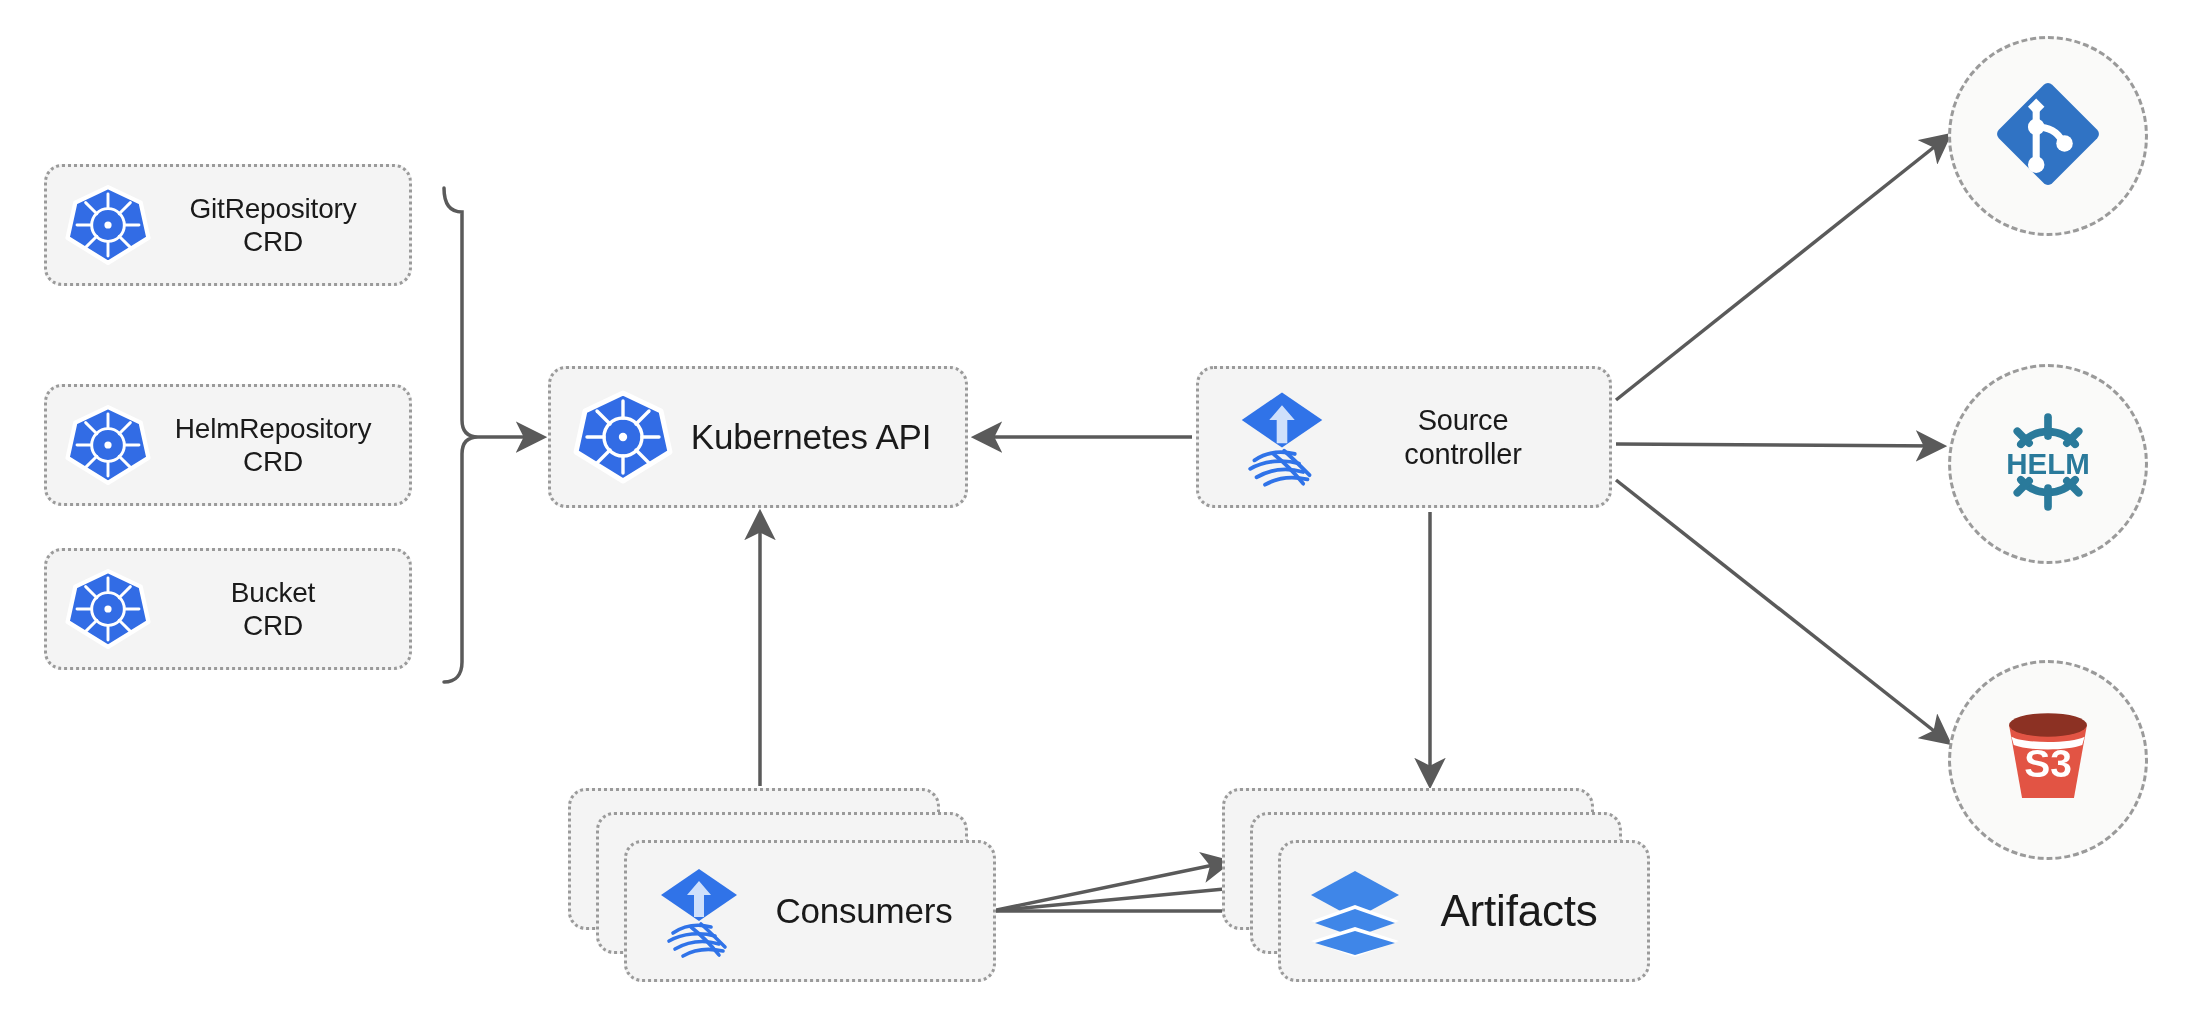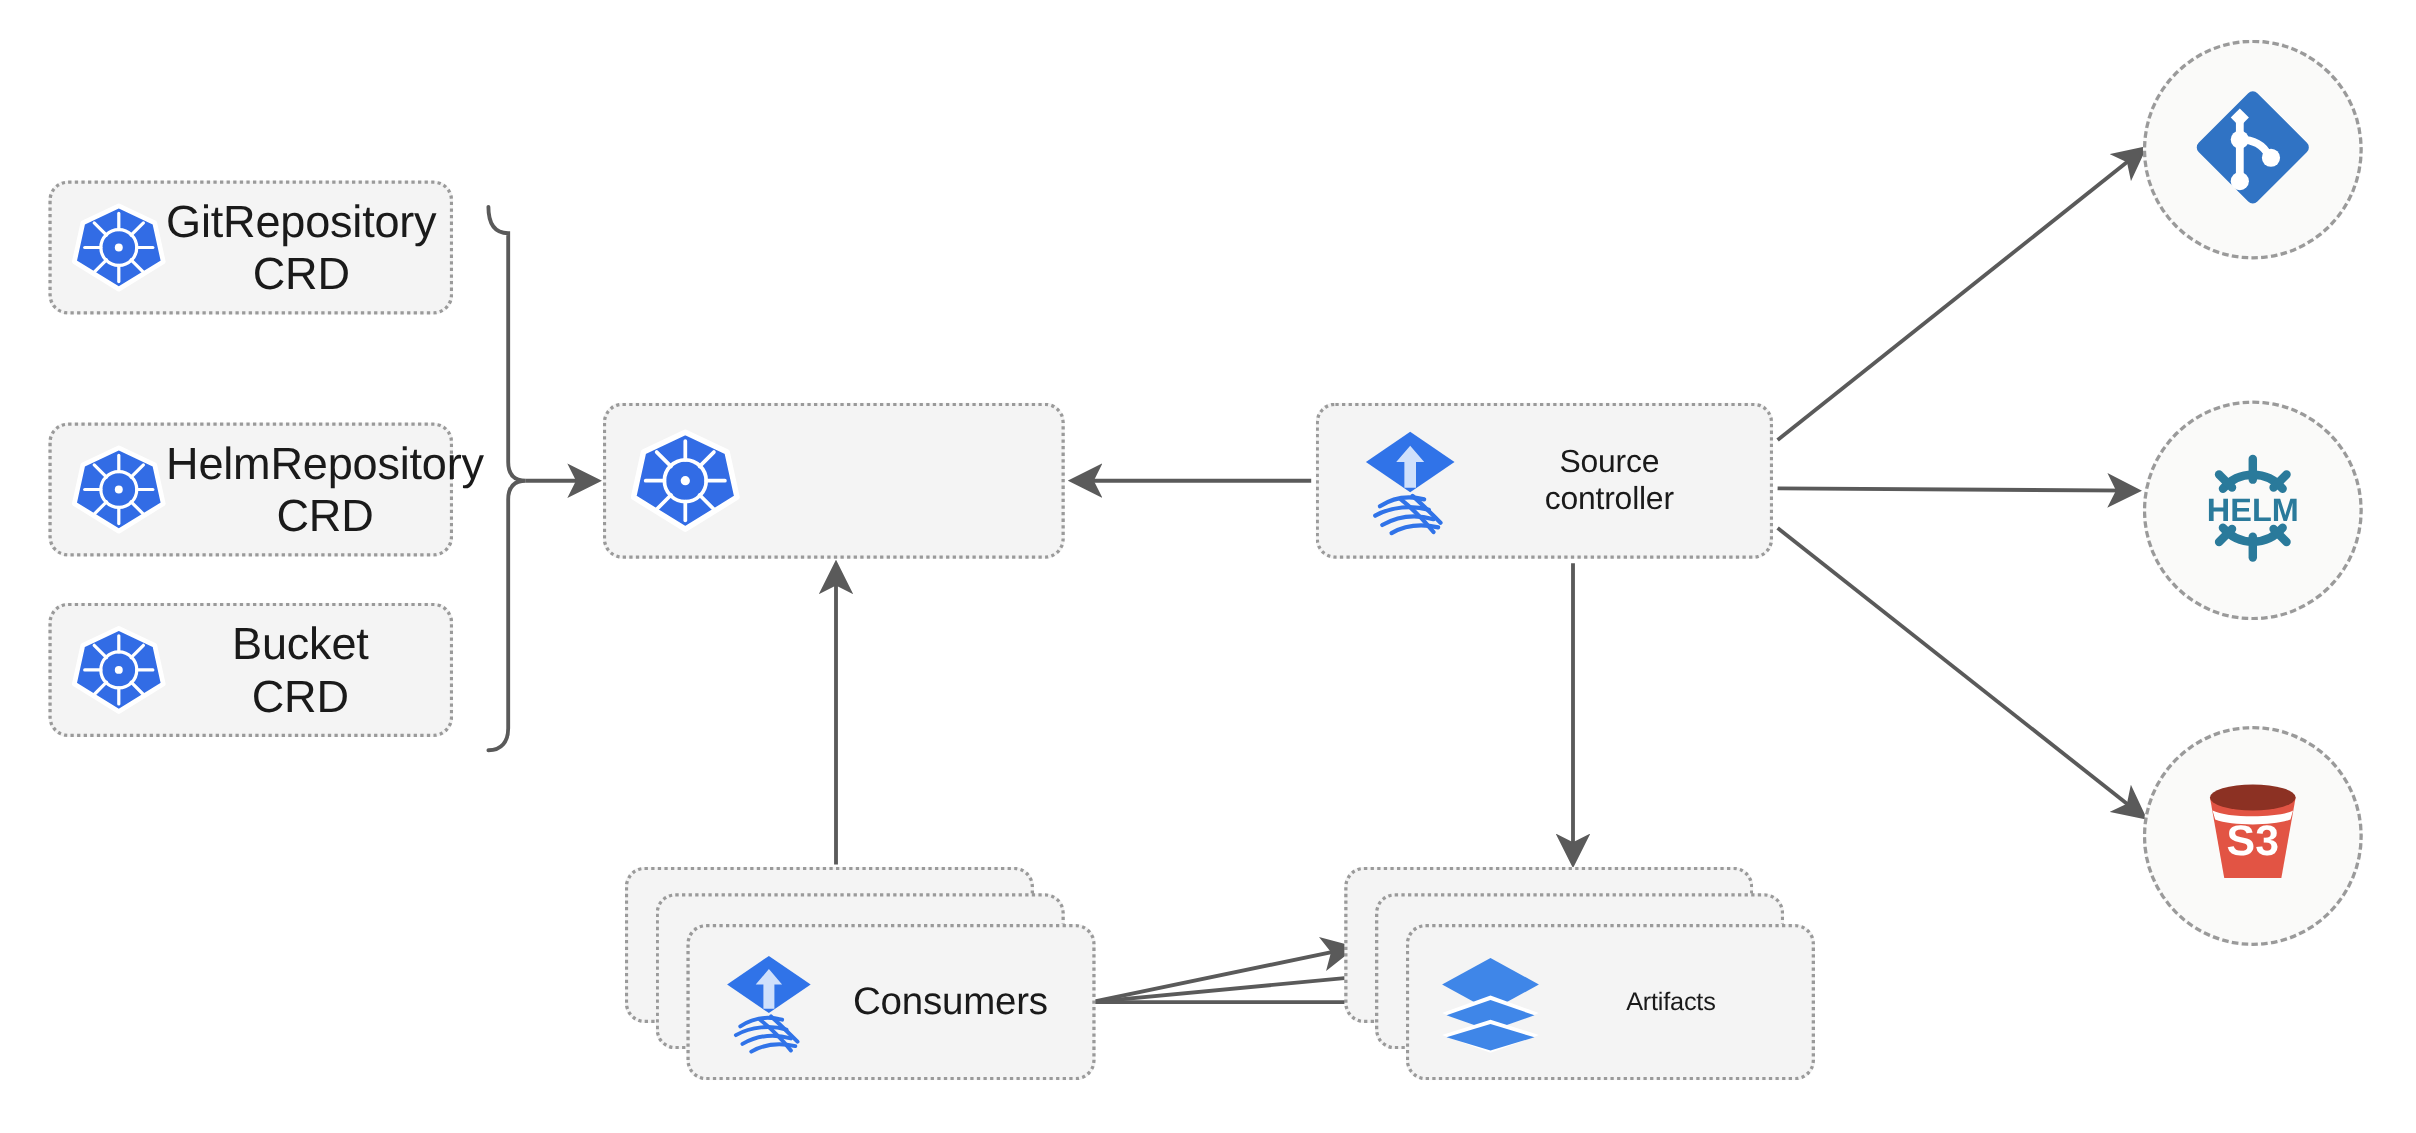--- a/index.html
+++ b/index.html
@@ -61,21 +61,21 @@
     z-index: 5;
   }
   
   .crd {
     width: 368px;
     height: 122px;
     left: 44px;
     padding-left: 18px;
   }
   .crd .node-icon { width: 86px; height: 86px; }
-  .crd .node-label { font-size: 41px; padding-right: 14px; }
+  .crd .node-label { font-size: 28px; padding-right: 14px; }
 
   #node-k8s-api {
     left: 548px; top: 366px;
     width: 420px; height: 142px;
     padding-left: 22px;
   }
   #node-k8s-api .node-icon { width: 100px; height: 100px; }
   #node-k8s-api .node-label { font-size: 35px; padding-right: 16px; }
 
   #node-source-controller {
@@ -88,21 +88,21 @@
   #node-consumers-g2 { left: 568px; top: 788px; width: 372px; height: 142px; }
   #node-consumers-g1 { left: 596px; top: 812px; width: 372px; height: 142px; }
   #node-consumers    { left: 624px; top: 840px; width: 372px; height: 142px; padding-left: 22px; }
   #node-consumers .node-icon { width: 100px; height: 100px; }
   #node-consumers .node-label { font-size: 35px; padding-right: 14px; }
 
   #node-artifacts-g2 { left: 1222px; top: 788px; width: 372px; height: 142px; }
   #node-artifacts-g1 { left: 1250px; top: 812px; width: 372px; height: 142px; }
   #node-artifacts    { left: 1278px; top: 840px; width: 372px; height: 142px; padding-left: 24px; }
   #node-artifacts .node-icon { width: 100px; height: 100px; }
-  #node-artifacts .node-label { font-size: 23px; padding-right: 14px; }
+  #node-artifacts .node-label { font-size: 44px; padding-right: 14px; }
 
   #circle-git  { left: 1948px; top: 36px;  width: 200px; height: 200px; }
   #circle-helm { left: 1948px; top: 364px; width: 200px; height: 200px; }
   #circle-s3   { left: 1948px; top: 660px; width: 200px; height: 200px; align-items: center; }
   .circle-node svg { width: 118px; height: 118px; }
 
   svg.edges {
     position: absolute;
     left: 0; top: 0;
     width: 2196px; height: 1030px;
@@ -228,20 +228,21 @@
           <line x1="50" y1="69" x2="50" y2="86"></line>
           <line x1="14" y1="50" x2="31" y2="50"></line>
           <line x1="69" y1="50" x2="86" y2="50"></line>
           <line x1="24" y1="24" x2="37" y2="37"></line>
           <line x1="63" y1="63" x2="76" y2="76"></line>
           <line x1="76" y1="24" x2="63" y2="37"></line>
           <line x1="37" y1="63" x2="24" y2="76"></line>
         </g>
       </svg>
     </span>
+    <span class="node-label">Kubernetes API</span>
   </div>
 
   <div class="node" id="node-source-controller">
     <span class="node-icon">
       <svg viewBox="0 0 100 100" width="106" height="106">
         <polygon points="50,8 88,34 50,60 12,34" fill="#3073e8"></polygon>
         <path d="M 50 20 L 62 34 L 55 34 L 55 56 L 45 56 L 45 34 L 38 34 Z" fill="#cfe0fb"></path>
         <g stroke="#3073e8" stroke-width="3.6" fill="none" stroke-linecap="round">
           <path d="M 24 72 C 36 64, 50 63, 62 66"></path>
           <path d="M 20 80 C 34 72, 52 71, 66 75"></path>

